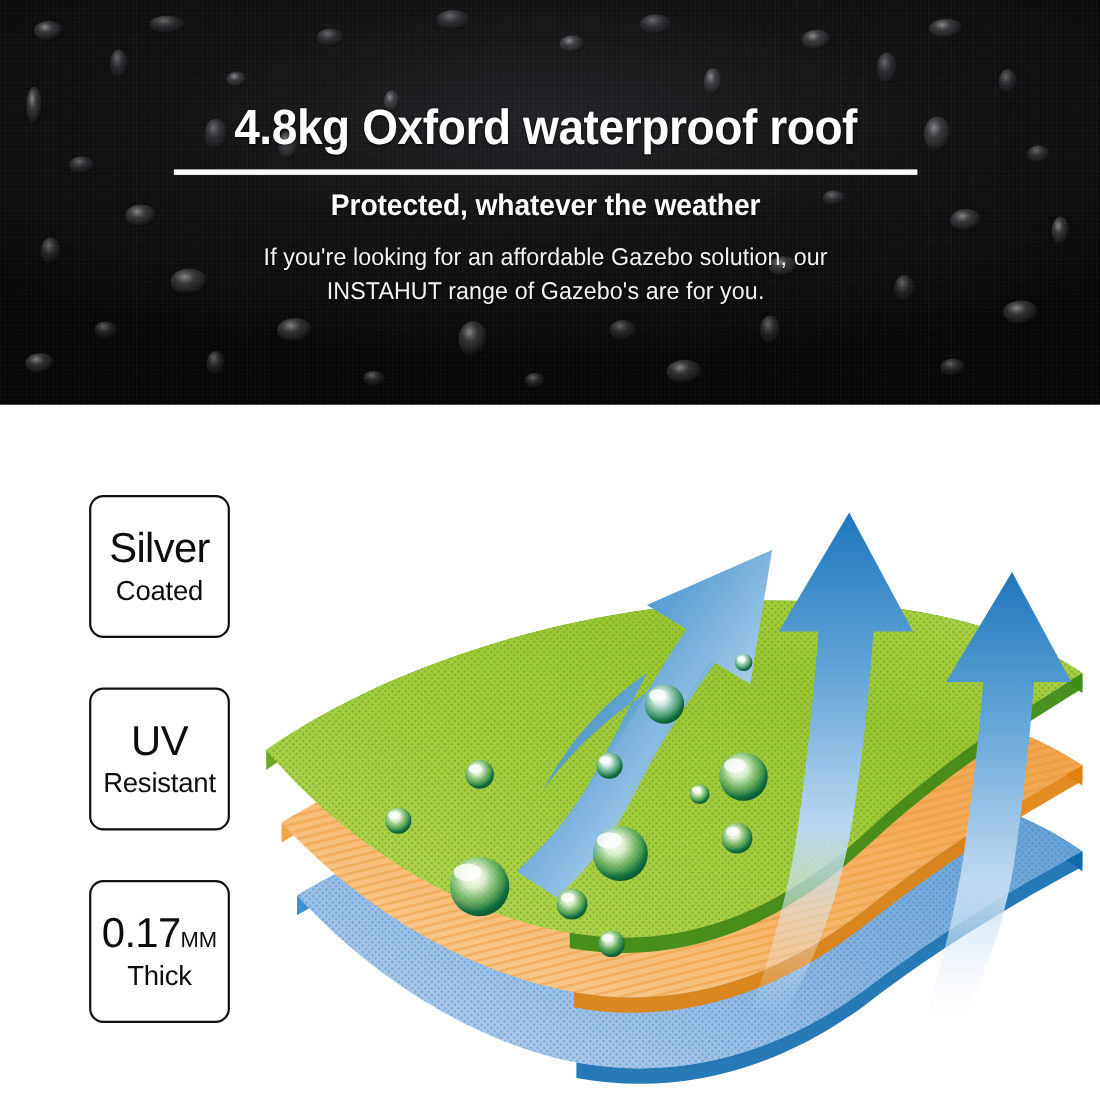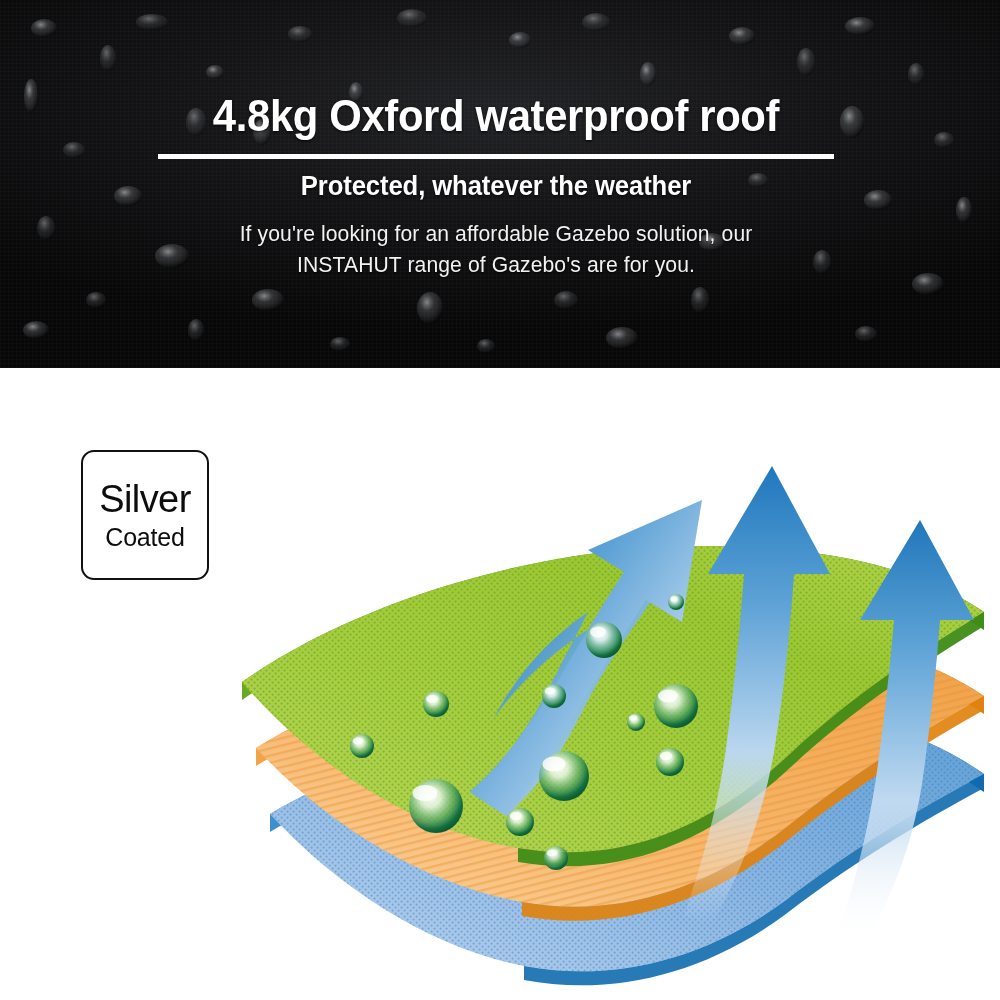--- a/index.html
+++ b/index.html
@@ -220,21 +220,29 @@
   </div>
 </div>
 
 <div id="panel">
 
   <div class="badge" id="badge-0">
     <div class="badge-main">Silver</div>
     <div class="badge-sub">Coated</div>
   </div>
 
-
+  <div class="badge" id="badge-1">
+    <div class="badge-main">UV</div>
+    <div class="badge-sub">Resistant</div>
+  </div>
+
+  <div class="badge" id="badge-2">
+    <div class="badge-main"><span>0.17</span><span class="badge-unit">MM</span></div>
+    <div class="badge-sub">Thick</div>
+  </div>
 
   <svg id="illustration" viewBox="0 0 768 590">
     <defs>
 
       <linearGradient id="greenTop" x1="0" y1="1" x2="1" y2="0">
         <stop offset="0%" stop-color="#b9d65a"></stop>
         <stop offset="35%" stop-color="#a8ce41"></stop>
         <stop offset="70%" stop-color="#9cc732"></stop>
         <stop offset="100%" stop-color="#b4d44d"></stop>
       </linearGradient>

